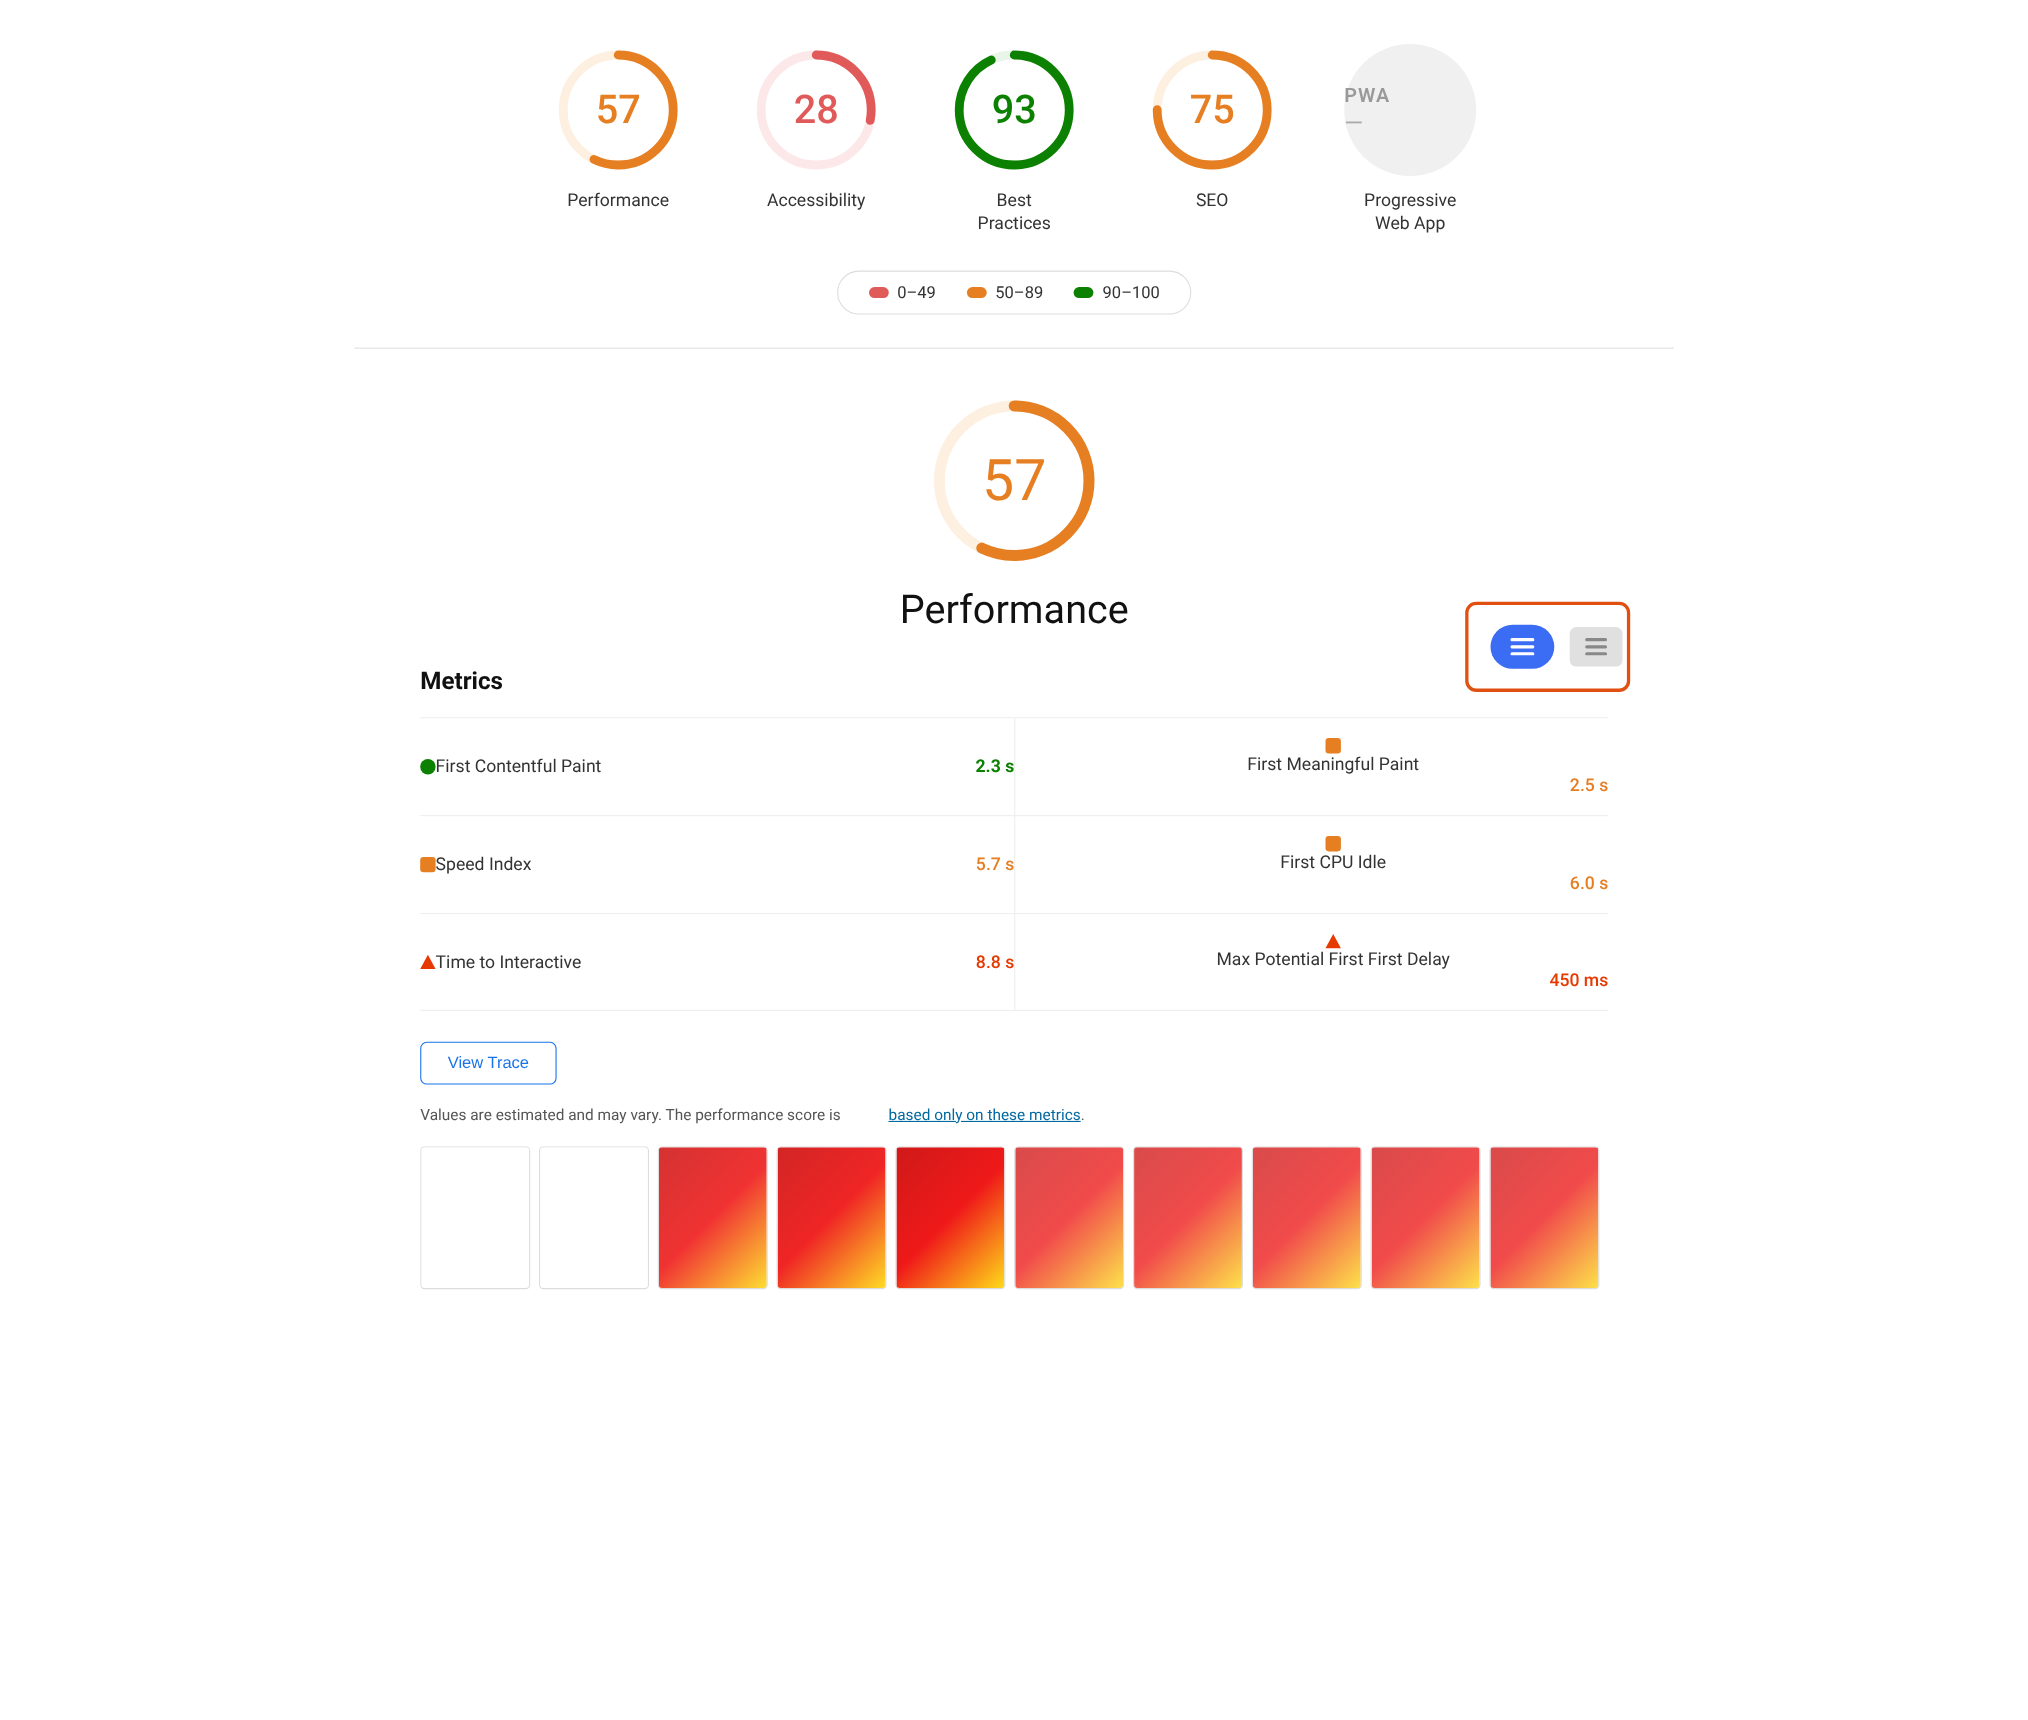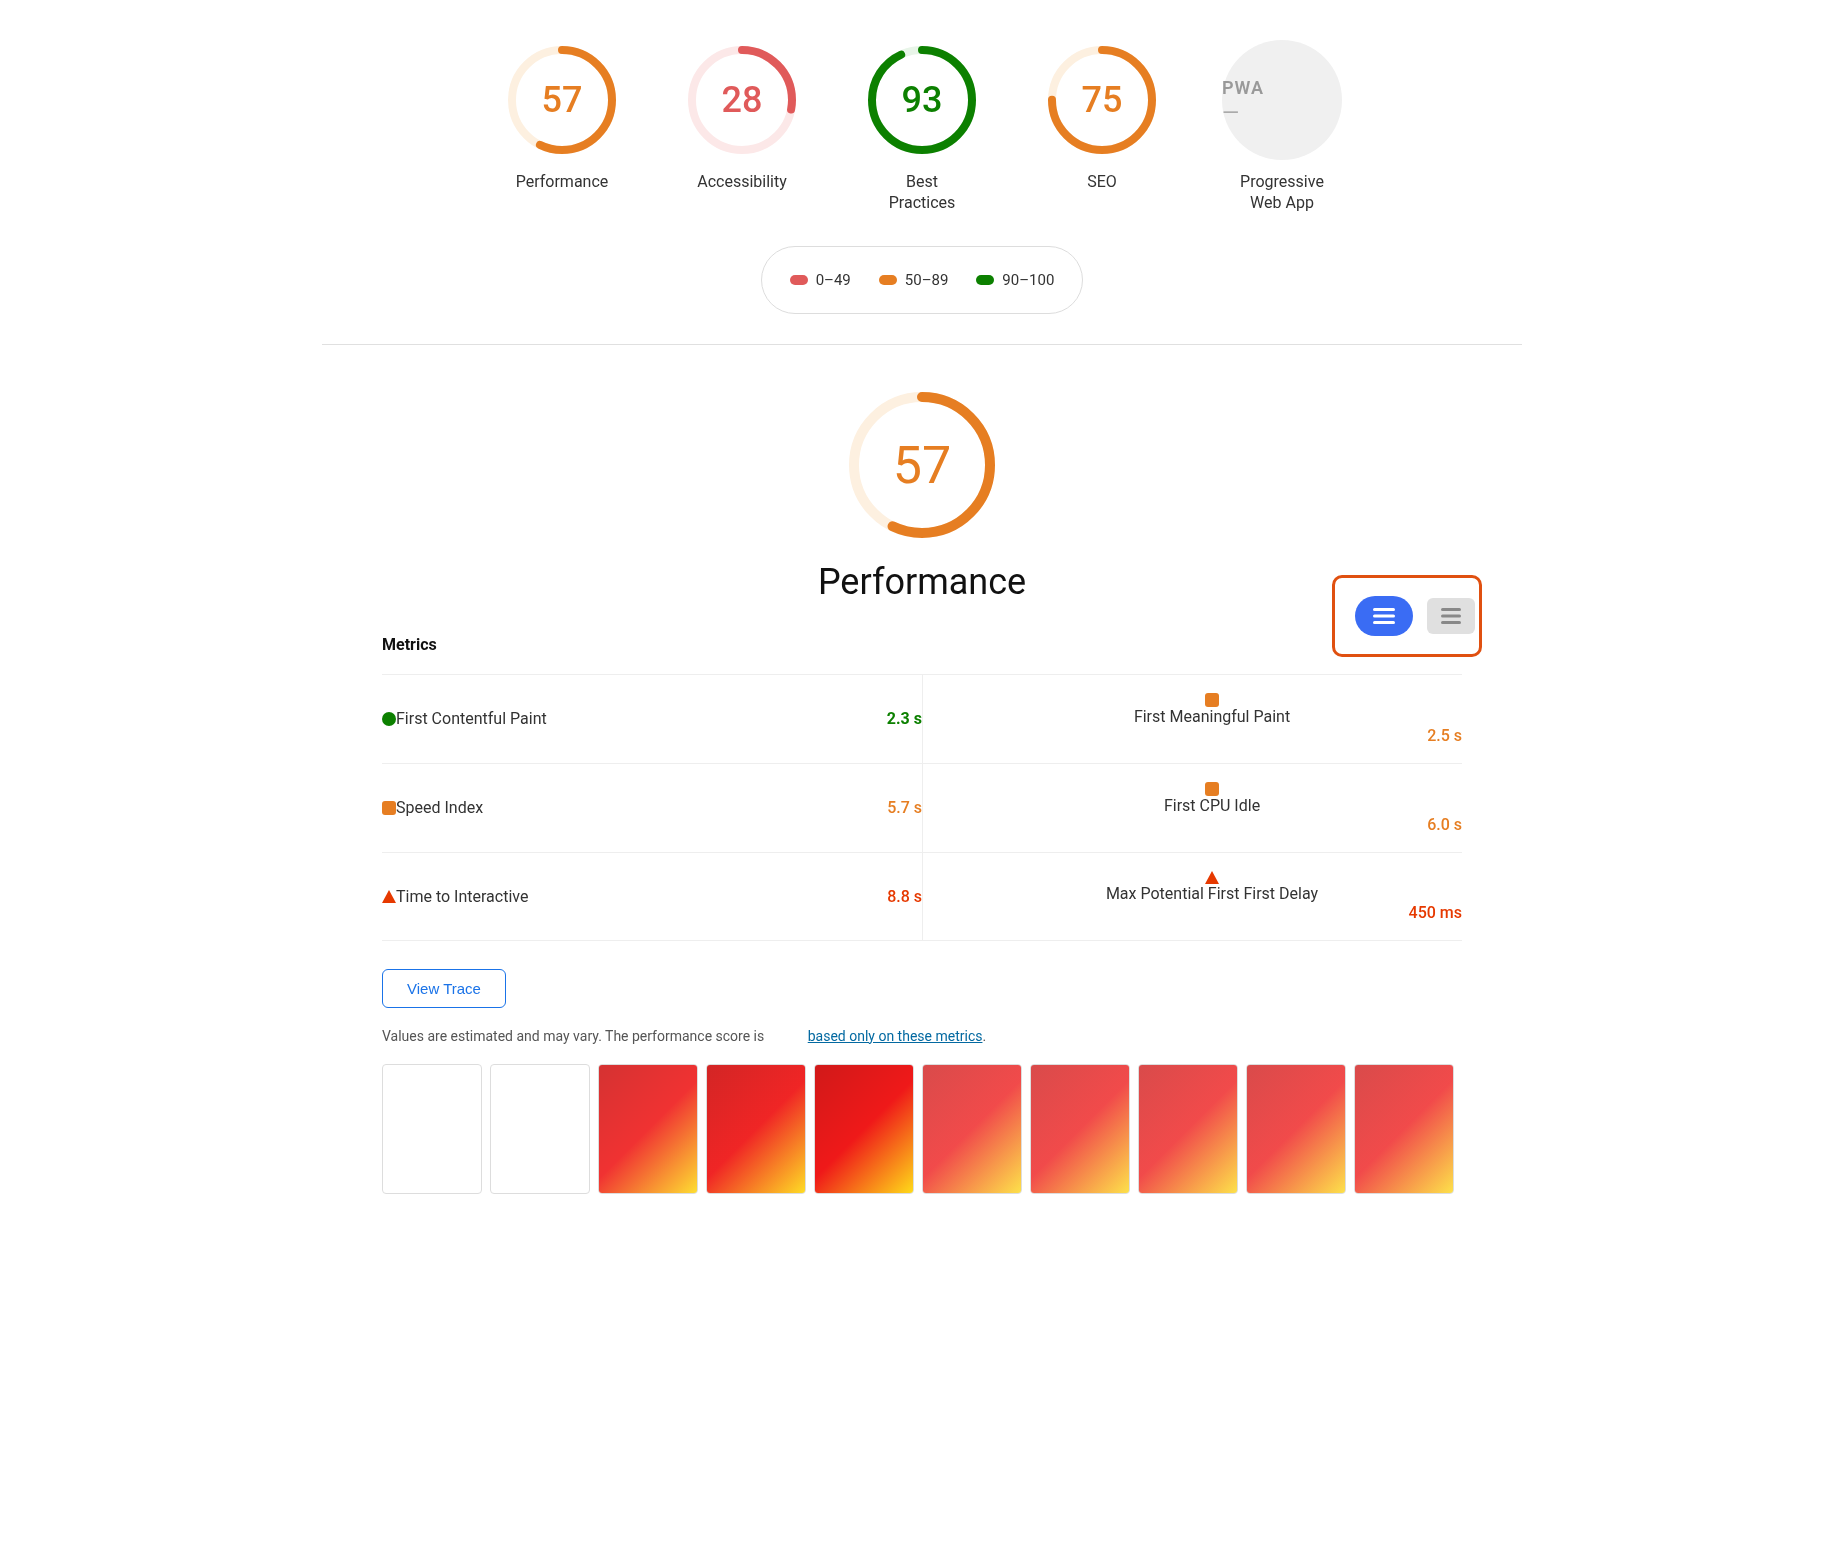--- a/index.html
+++ b/index.html
@@ -67,21 +67,21 @@
       line-height: 1.3;
     }
 
     
     .legend {
       display: flex;
       gap: 28px;
       align-items: center;
       border: 1.5px solid #ddd;
       border-radius: 50px;
-      padding: 24px 28px;
+      padding: 10px 28px;
       font-size: 15px;
       color: #333;
     }
     .legend-item {
       display: flex;
       align-items: center;
       gap: 8px;
     }
     .legend-dot {
       width: 18px;
@@ -144,21 +144,21 @@
       color: #e67e22;
     }
     .perf-title {
       font-size: 36px;
       font-weight: 400;
       color: #111;
     }
 
     
     .metrics-header {
-      font-size: 16px;
+      font-size: 22px;
       font-weight: 700;
       margin-bottom: 20px;
       color: #111;
     }
     .metrics-grid {
       display: grid;
       grid-template-columns: 1fr 1fr;
       gap: 0;
       border-top: 1px solid #eee;
       margin-bottom: 28px;

